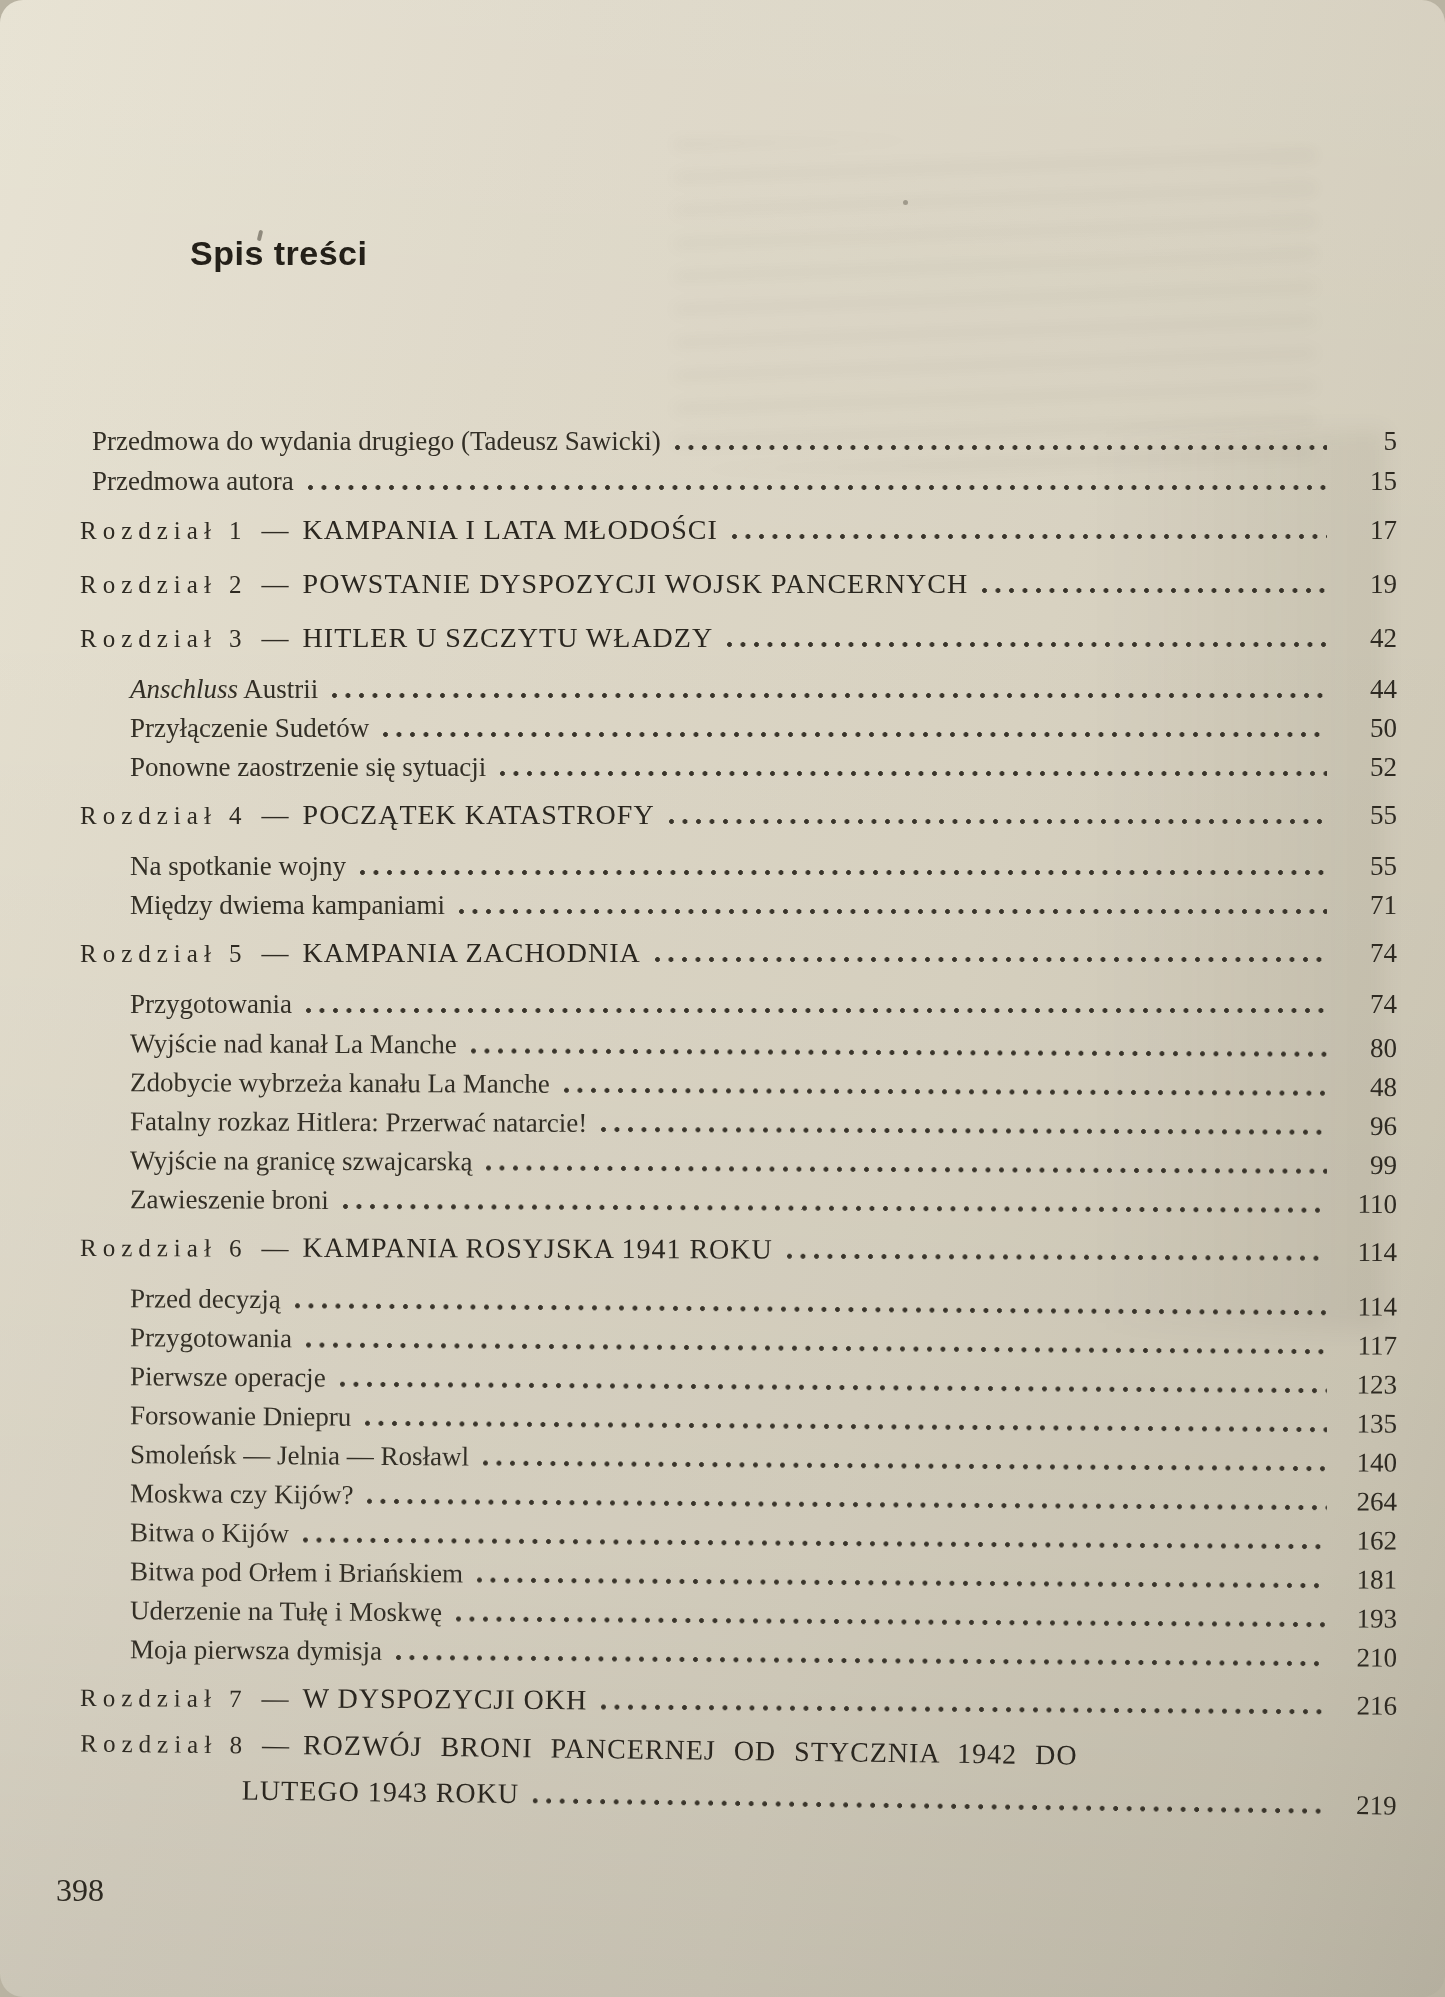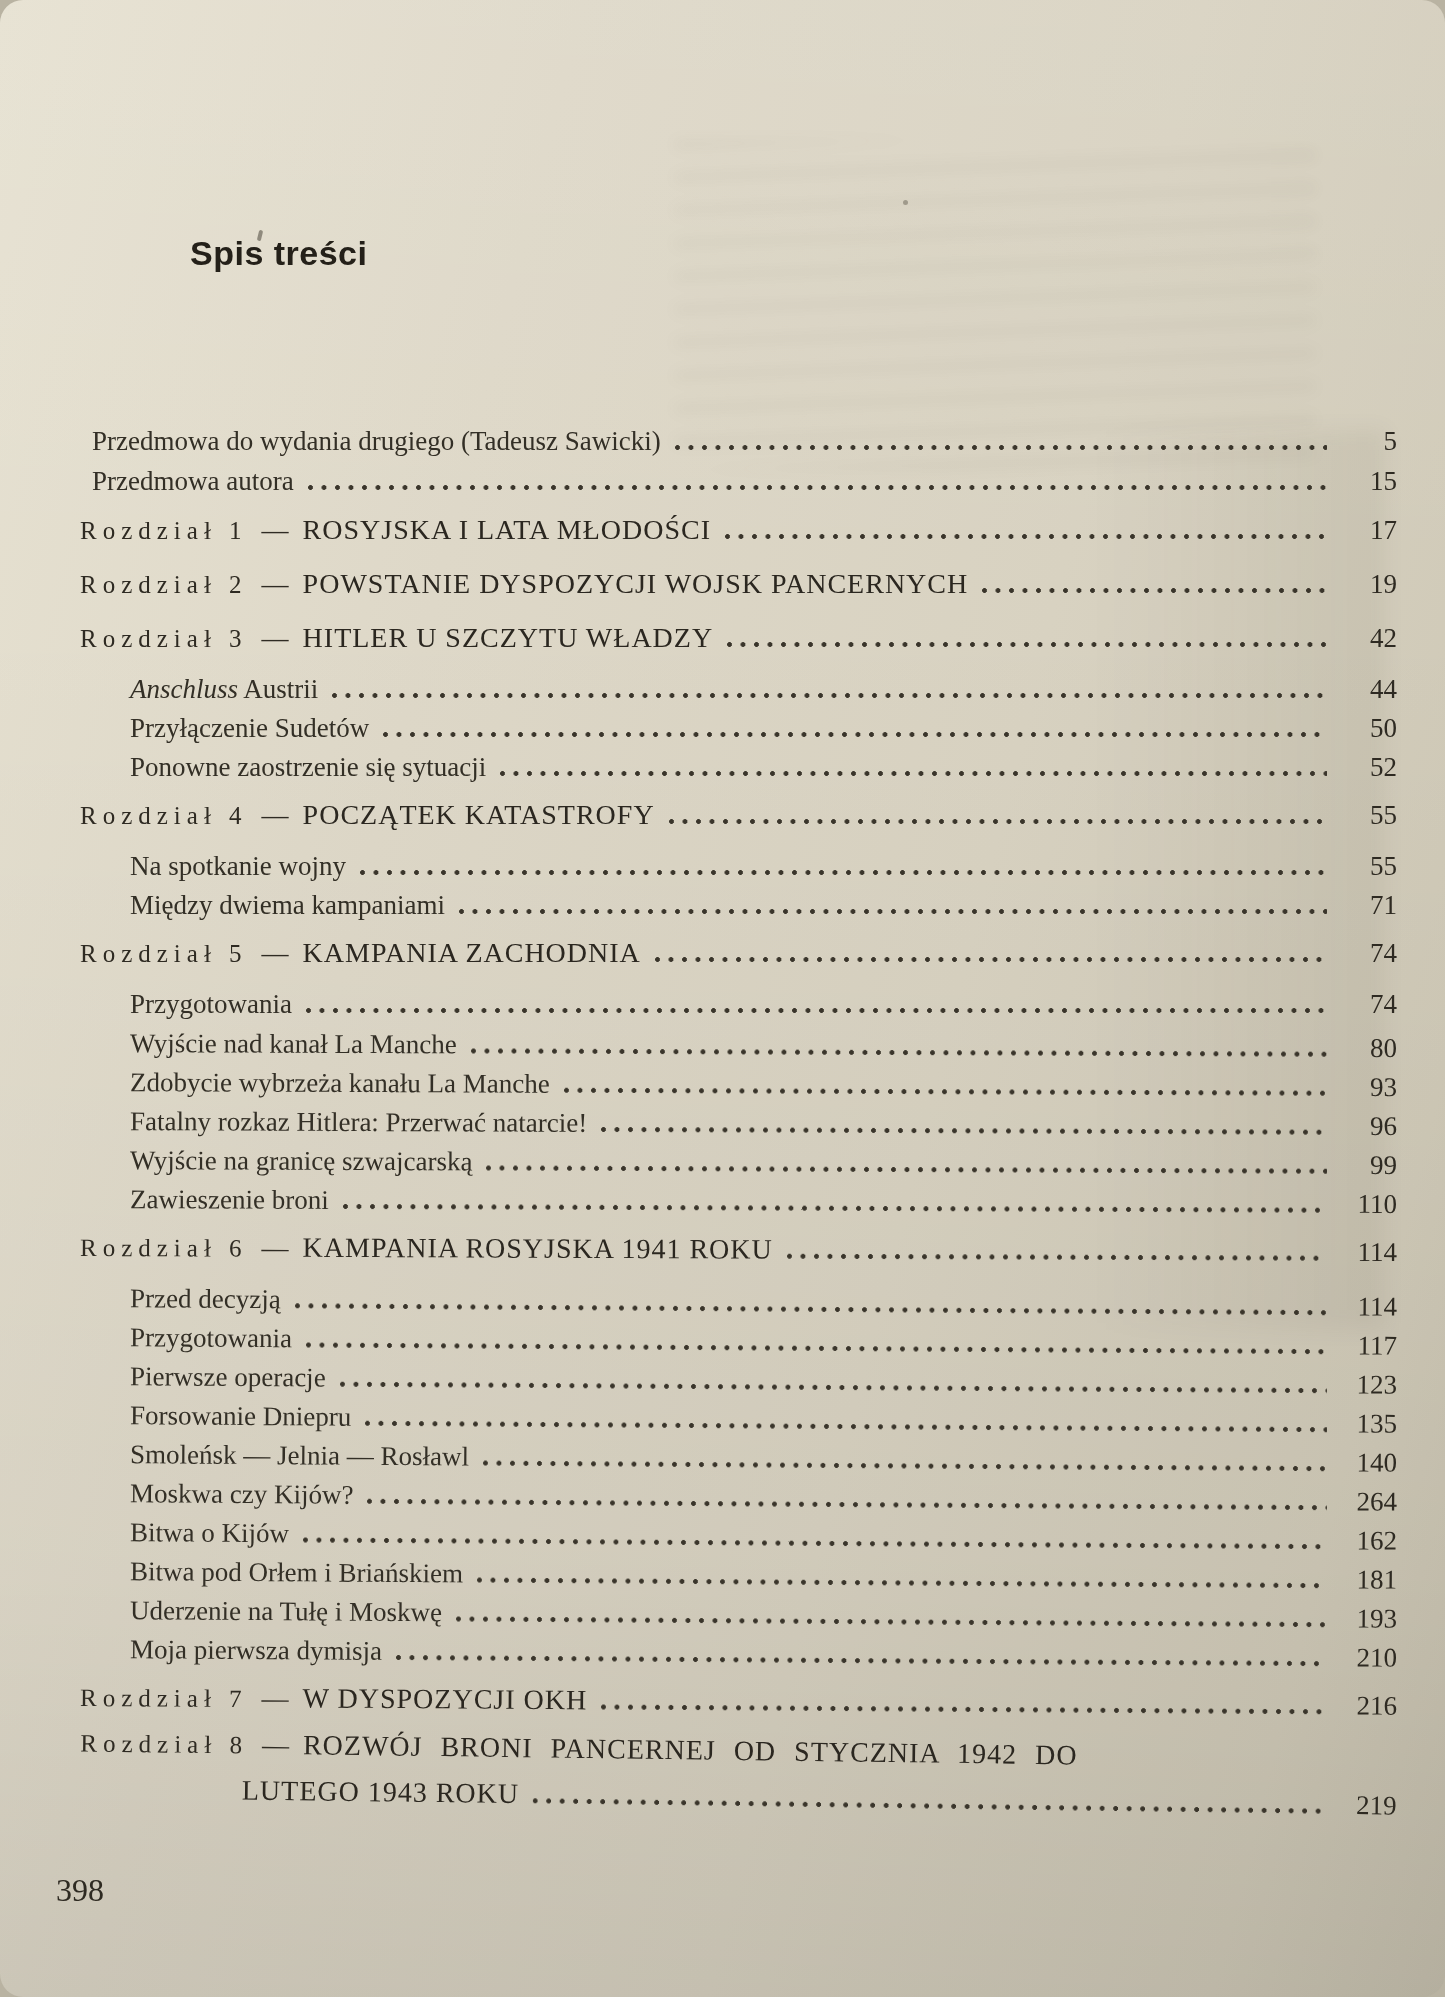--- a/index.html
+++ b/index.html
@@ -84,21 +84,21 @@
         <span class="pageno">5</span>
       </div>
       <div class="row preface">
         <span class="stitle">Przedmowa autora</span>
         <span class="dots"></span>
         <span class="pageno">15</span>
       </div>
       <div class="row chapter">
         <span class="prefix">Rozdział 1</span>
         <span class="dash">—</span>
-        <span class="ctitle">ROSYJSKA I LATA MŁODOŚCI</span>
+        <span class="ctitle">KAMPANIA I LATA MŁODOŚCI</span>
         <span class="dots"></span>
         <span class="pageno">17</span>
       </div>
       <div class="row chapter">
         <span class="prefix">Rozdział 2</span>
         <span class="dash">—</span>
         <span class="ctitle">POWSTANIE DYSPOZYCJI WOJSK PANCERNYCH</span>
         <span class="dots"></span>
         <span class="pageno">19</span>
       </div>
@@ -154,21 +154,21 @@
         <span class="pageno">74</span>
       </div>
       <div class="row section">
         <span class="stitle">Wyjście nad kanał La Manche</span>
         <span class="dots"></span>
         <span class="pageno">80</span>
       </div>
       <div class="row section">
         <span class="stitle">Zdobycie wybrzeża kanału La Manche</span>
         <span class="dots"></span>
-        <span class="pageno">93</span>
+        <span class="pageno">48</span>
       </div>
       <div class="row section">
         <span class="stitle">Fatalny rozkaz Hitlera: Przerwać natarcie!</span>
         <span class="dots"></span>
         <span class="pageno">96</span>
       </div>
       <div class="row section">
         <span class="stitle">Wyjście na granicę szwajcarską</span>
         <span class="dots"></span>
         <span class="pageno">99</span>

